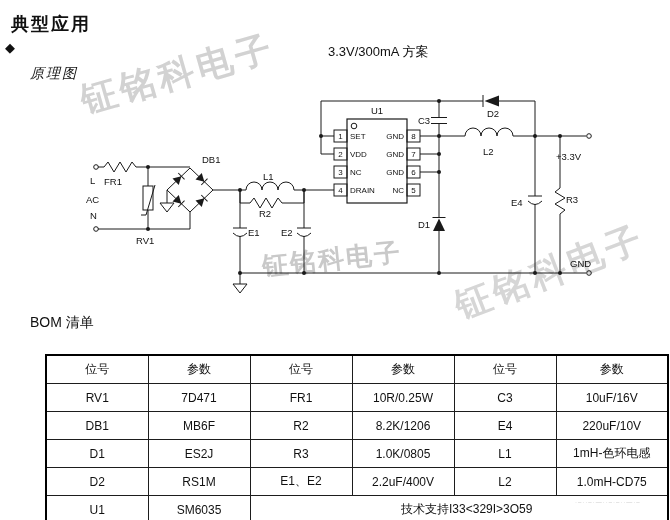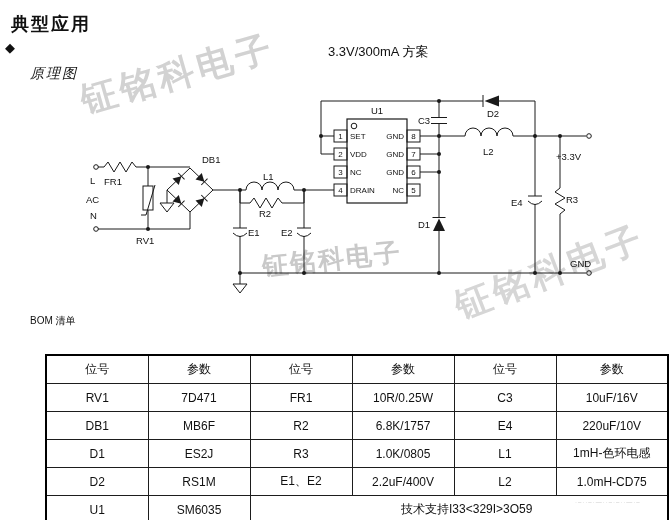--- a/index.html
+++ b/index.html
@@ -14,21 +14,21 @@
   .wm1 { left:78px; top:50px;  font-size:36px; color:#d2d2d2; transform:rotate(-16deg); }
   .wm2 { left:262px; top:242px; font-size:26px; color:#c9c9c9; transform:rotate(-6deg);  letter-spacing:2px;}
   .wm3 { left:450px; top:248px; font-size:36px; color:#d6d6d6; transform:rotate(-21deg); }
   .page-title {
     position:absolute; left:5px; top:6px; margin:6px;
     font-size:18px; font-weight:bold; letter-spacing:2px; z-index:3;
   }
   .bullet { position:absolute; left:5px; top:40px; font-size:13px; z-index:3; }
   .scheme-label { position:absolute; left:292px; top:43px; font-size:13px; z-index:3;margin-left:36px; }
   .schematic-label { position:absolute; left:30px; top:65px; font-size:14px; letter-spacing:2px; z-index:3;font-style:italic; }
-  .bom-label { position:absolute; left:30px; top:314px; font-size:10px; z-index:3;text-align:center; }
+  .bom-label { position:absolute; left:30px; top:314px; font-size:14px; z-index:3;text-align:center; }
   svg.schematic { position:absolute; left:0; top:0; z-index:2; }
   .bom-table {
     position:absolute; left:45px; top:354px; z-index:3;
     border-collapse:collapse; table-layout:fixed; background:#fff;
     border:2px solid #000;
   }
   .bom-table th, .bom-table td {
     border:1px solid #1d1d1d; height:27px; padding:0;
     text-align:center; vertical-align:middle;
     font-size:12px; font-weight:normal; color:#111;
@@ -254,21 +254,21 @@
     <td>7D471</td>
     <td>FR1</td>
     <td>10R/0.25W</td>
     <td>C3</td>
     <td>10uF/16V</td>
   </tr>
   <tr>
     <td>DB1</td>
     <td>MB6F</td>
     <td>R2</td>
-    <td>6.8K/1757</td>
+    <td>8.2K/1206</td>
     <td>E4</td>
     <td>220uF/10V</td>
   </tr>
   <tr>
     <td>D1</td>
     <td>ES2J</td>
     <td>R3</td>
     <td>1.0K/0805</td>
     <td>L1</td>
     <td>1mH-色环电感</td>

